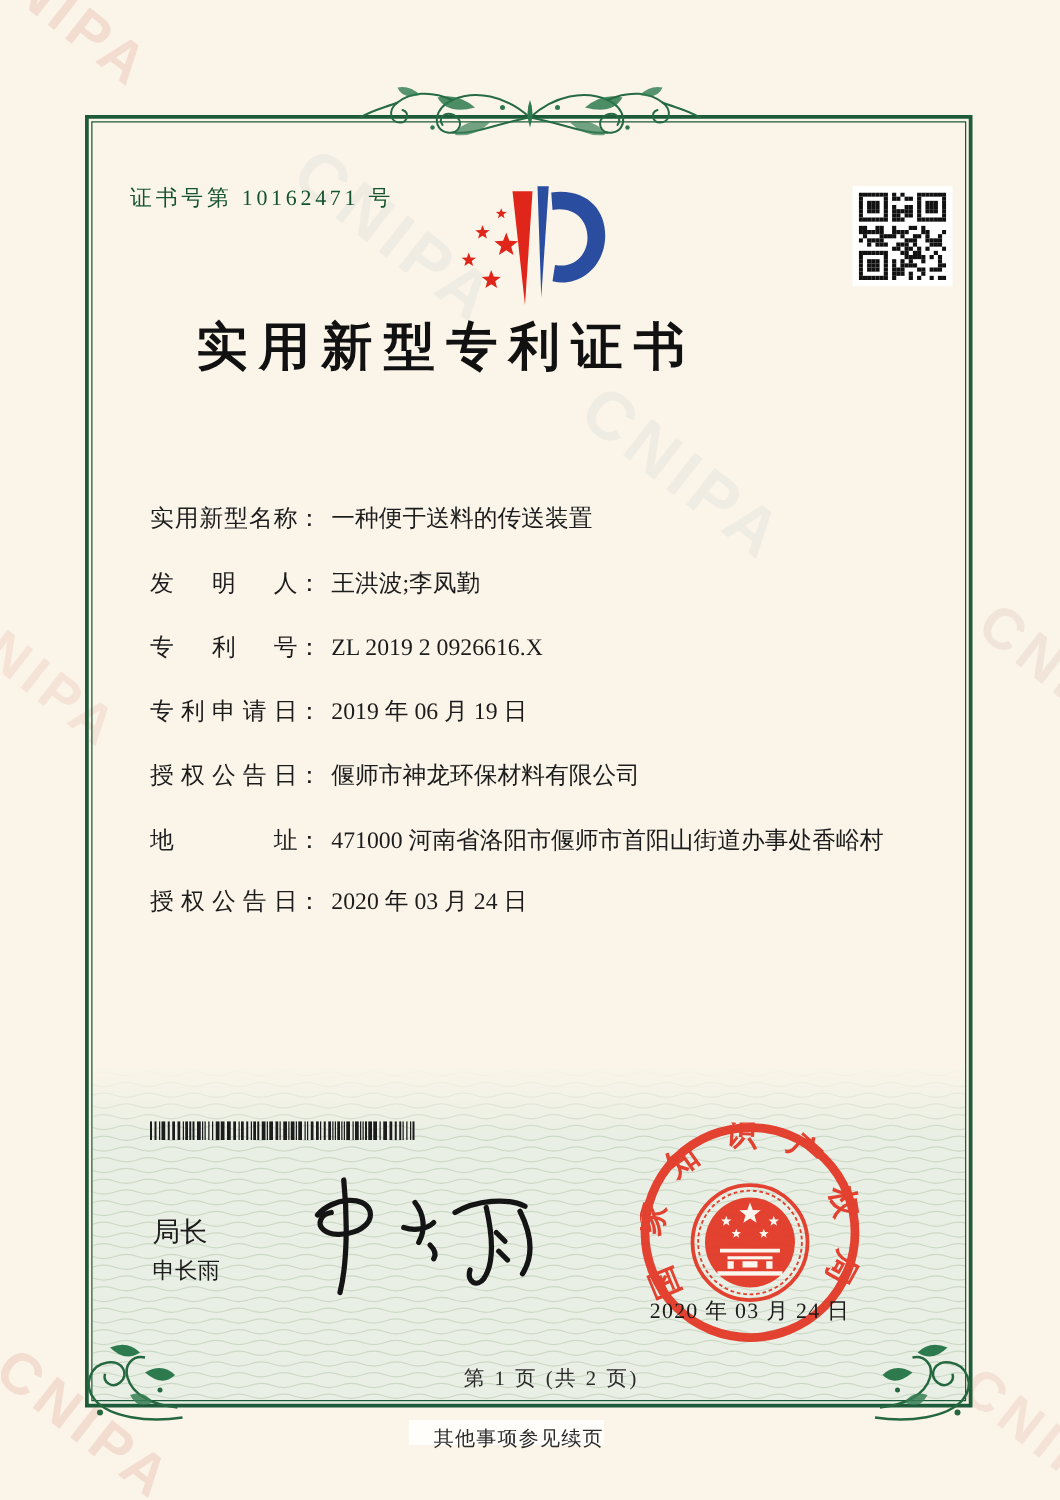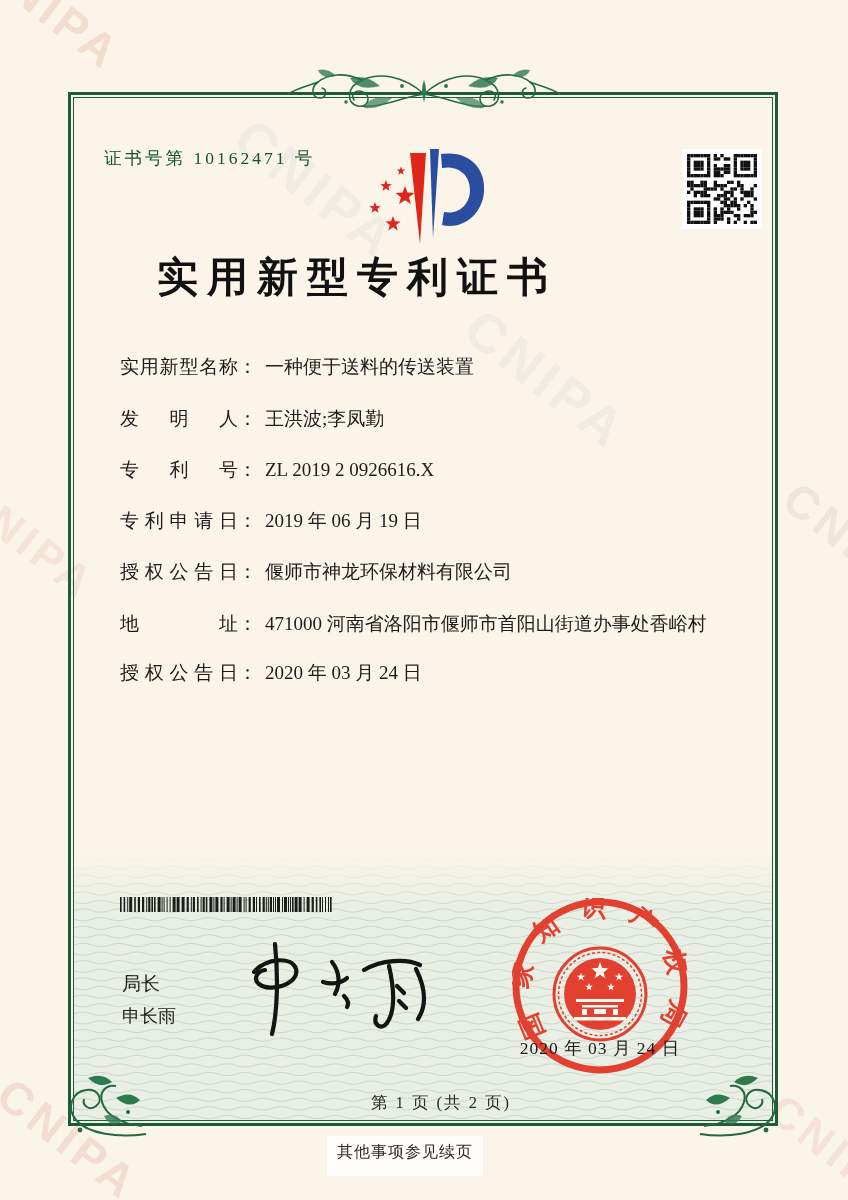--- a/index.html
+++ b/index.html
@@ -38,37 +38,37 @@
           letter-spacing:3px; z-index:4; color:#14532d; }
   .logo { position:absolute; left:352px; top:144px; z-index:4; }
   .qr { position:absolute; left:682px; top:149px; width:80px; height:80px;
           background:#fff; padding:5px; z-index:4; }
   .title { position:absolute; left:68px; top:250px; width:578px; text-align:center;
           font-size:41px; font-weight:bold; letter-spacing:9px; color:#111; z-index:4; }
   .fields { position:absolute; left:120px; top:354px; width:620px; z-index:4;
           font-size:19px; }
   .frow { position:absolute; left:0; white-space:nowrap; }
   .flabel { display:inline-block; width:118px; text-align:justify; text-align-last:justify;
-          vertical-align:bottom; }
+          vertical-align:bottom;margin-top:48px; }
   .fcolon { margin-right:8px; }
   .grant-no { position:absolute; left:345px; top:0; }
   .grant-no .flabel2 { margin-right:0; }
   .paras { position:absolute; left:120px; top:700px; width:614px; font-size:19px;
           line-height:29px; z-index:4; color:#151515; text-align:justify; }
   .paras p { text-indent:2em; }
   
   .barcode { position:absolute; left:120px; top:897px; z-index:4; }
-  .sig-title { position:absolute; left:122px; top:971px; font-size:19px; z-index:4; }
+  .sig-title { position:absolute; left:122px; top:971px; font-size:22px; z-index:4; }
   .sig-name  { position:absolute; left:122px; top:1004px; font-size:18px; z-index:4; }
   .signature { position:absolute; left:246px; top:938px; z-index:4; }
   .seal { position:absolute; left:512px; top:898px; z-index:5; }
   .page-footer { position:absolute; left:68px; top:1092px; width:690px; text-align:center;
           font-size:16.5px; letter-spacing:2px; z-index:4; color:#2a2a2a;margin-left:28px; }
-  .cont-box { position:absolute; left:327px; top:1136px; width:156px; height:40px;
-          background:#fffefa; text-align:center; line-height:32px; font-size:16px;
+  .cont-box { position:absolute; left:327px; top:1136px; width:156px; height:20px;
+          background:#fffefa; text-align:right; line-height:32px; font-size:16px;
           letter-spacing:1px; z-index:4; color:#2a2a2a; }
 </style>
 </head>
 <body>
 
 <div class="wm wm-tl">CNIPA</div>
 <div class="wm wm-g1">CNIPA</div>
 <div class="wm wm-g2">CNIPA</div>
 <div class="wm wm-l">CNIPA</div>
 <div class="wm wm-r">CNIPA</div>

